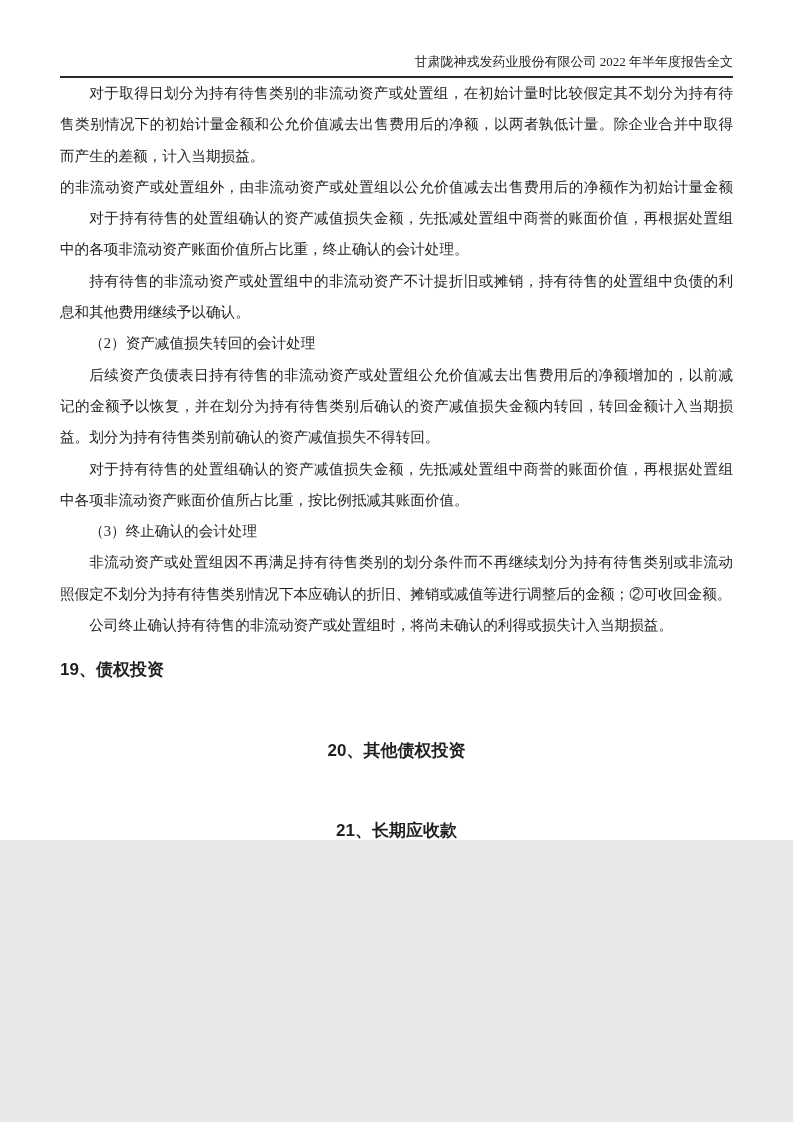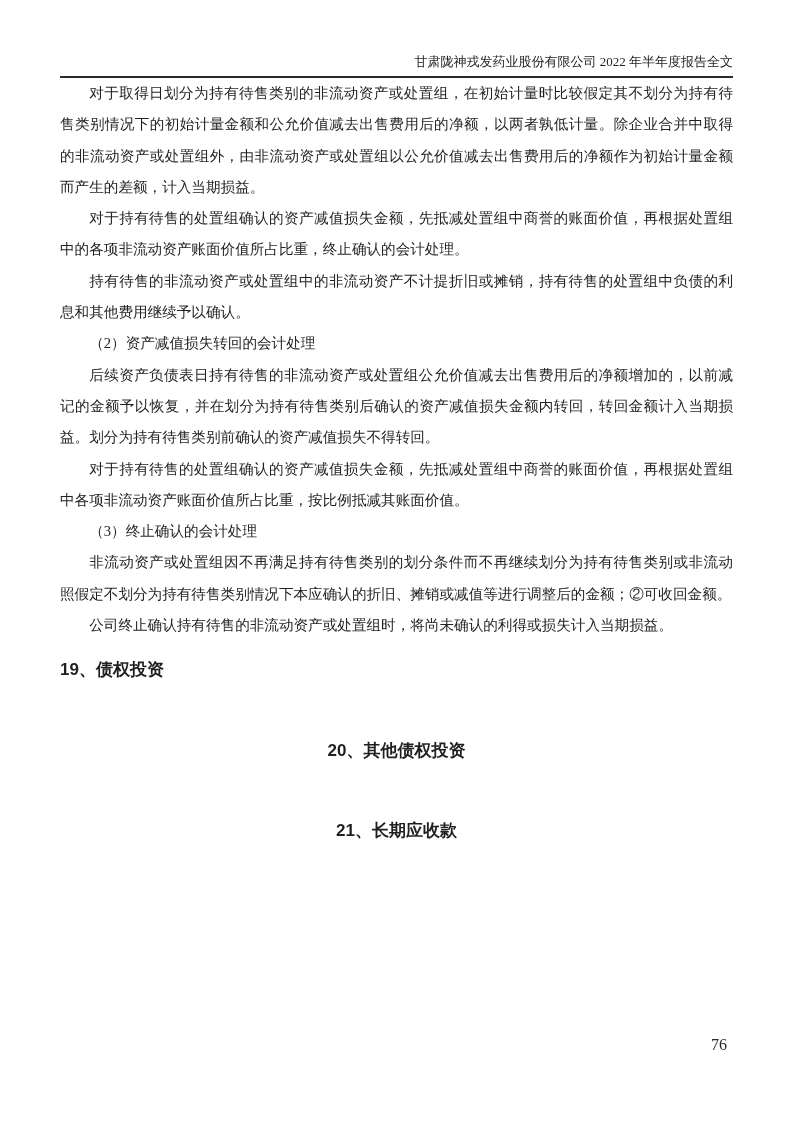--- a/index.html
+++ b/index.html
@@ -3,21 +3,21 @@
 <meta charset="utf-8">
 <style>
   html, body {
     margin: 0;
     padding: 0;
     background: #e8e8e8;
   }
   .page {
     position: relative;
     width: 793px;
-    height: 1122px;
+    height: 840px;
     margin: 0 auto;
     background: #ffffff;
     color: #1f1f1f;
     font-family: "Liberation Serif", "DejaVu Serif", serif;
     overflow: hidden;
   }
   .header {
     margin: 0 60px;
     padding-top: 53px;
     padding-bottom: 5px;
@@ -68,22 +68,22 @@
 <div class="page">
 
   <div class="header">
     <span>甘肃陇神戎发药业股份有限公司 2022 年半年度报告全文</span>
   </div>
 
   <div class="doc-body">
       <div class="block-para">
         <div class="line first just">对于取得日划分为持有待售类别的非流动资产或处置组，在初始计量时比较假定其不划分为持有待</div>
         <div class="line just">售类别情况下的初始计量金额和公允价值减去出售费用后的净额，以两者孰低计量。除企业合并中取得</div>
+        <div class="line">而产生的差额，计入当期损益。</div>
         <div class="line just">的非流动资产或处置组外，由非流动资产或处置组以公允价值减去出售费用后的净额作为初始计量金额</div>
-        <div class="line">而产生的差额，计入当期损益。</div>
       </div>
       <div class="block-para">
         <div class="line first just">对于持有待售的处置组确认的资产减值损失金额，先抵减处置组中商誉的账面价值，再根据处置组</div>
         <div class="line">中的各项非流动资产账面价值所占比重，终止确认的会计处理。</div>
       </div>
       <div class="block-para">
         <div class="line first just">持有待售的非流动资产或处置组中的非流动资产不计提折旧或摊销，持有待售的处置组中负债的利</div>
         <div class="line">息和其他费用继续予以确认。</div>
       </div>
       <div class="block-sub">（2）资产减值损失转回的会计处理</div>

